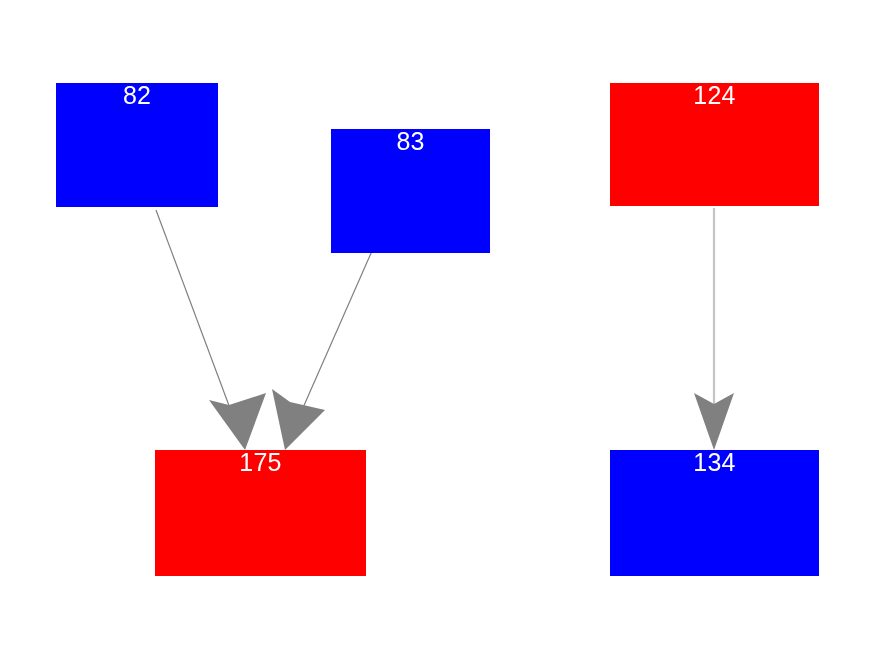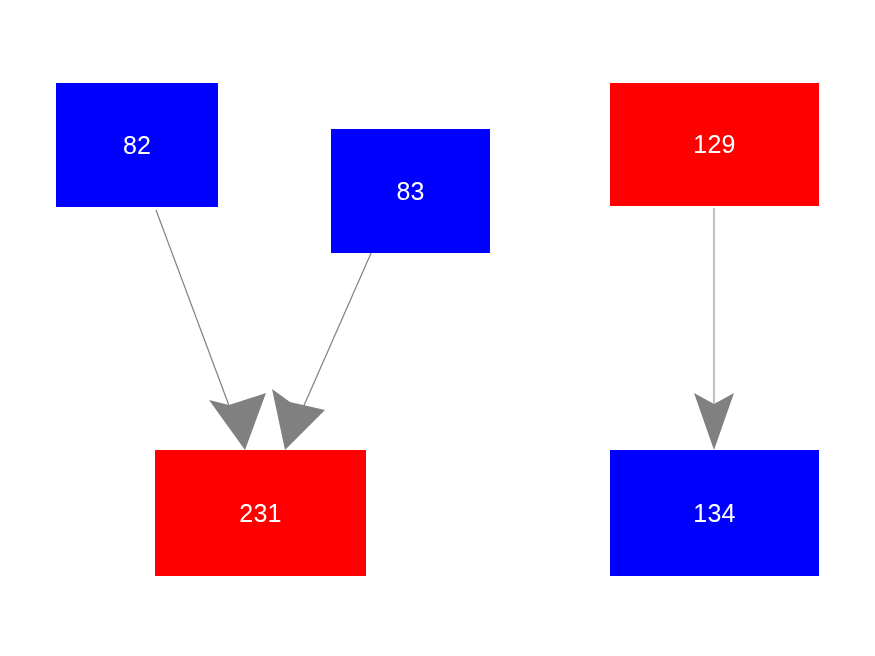--- a/index.html
+++ b/index.html
@@ -25,21 +25,21 @@
     left: 0;
     top: 0;
     width: 875px;
     height: 656px;
     pointer-events: none;
   }
   .node {
     position: absolute;
     box-sizing: border-box;
     display: flex;
-    align-items: center;
+    align-items: flex-start;
     justify-content: center;
   }
   .node-label {
     color: #ffffff;
     font-family: "Liberation Sans", sans-serif;
     font-size: 25px;
     font-weight: 400;
     line-height: 1;
     letter-spacing: 0.2px;
     user-select: none;
@@ -65,24 +65,24 @@
 
   <div class="node" style="left:56px; top:83px; width:162px; height:124px; background:#0000ff;">
     <span class="node-label">82</span>
   </div>
 
   <div class="node" style="left:331px; top:83px; width:159px; height:124px; background:#0000ff;margin-top:46px;">
     <span class="node-label">83</span>
   </div>
 
   <div class="node" style="left:610px; top:83px; width:209px; height:123px; background:#ff0000;">
-    <span class="node-label">129</span>
+    <span class="node-label">124</span>
   </div>
 
   <div class="node" style="left:155px; top:450px; width:211px; height:126px; background:#ff0000;">
-    <span class="node-label">231</span>
+    <span class="node-label">175</span>
   </div>
 
   <div class="node" style="left:610px; top:450px; width:209px; height:126px; background:#0000ff;">
     <span class="node-label">134</span>
   </div>
 
 </div>
 
 </body></html>

